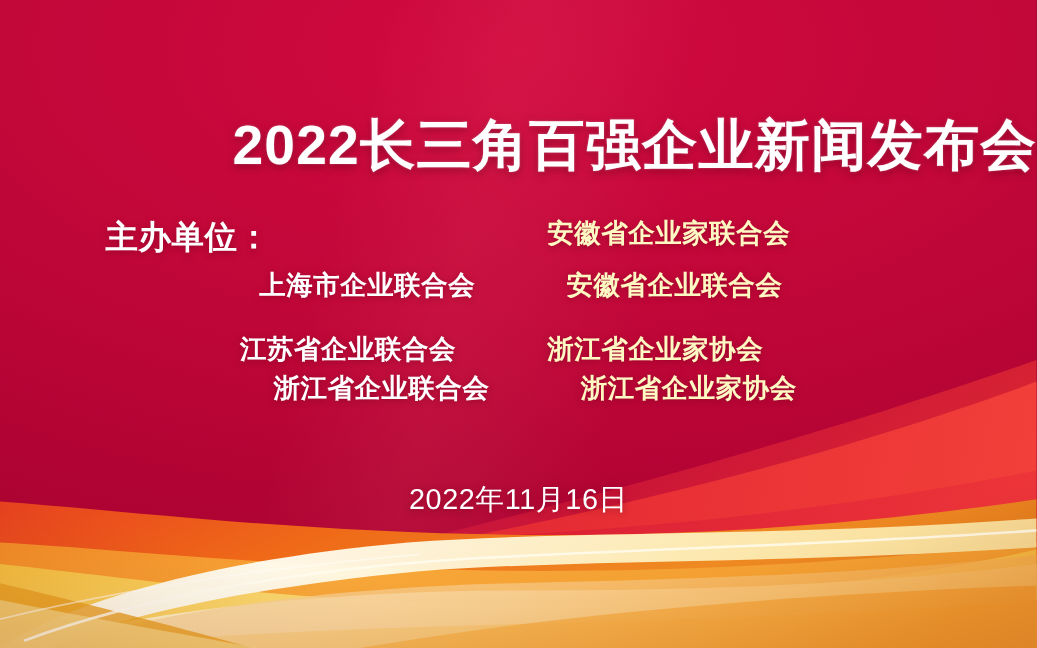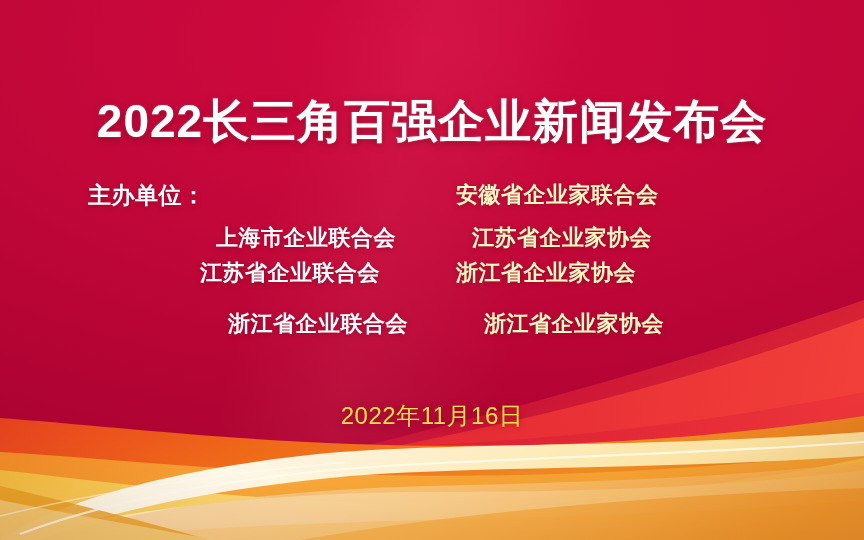--- a/index.html
+++ b/index.html
@@ -53,21 +53,21 @@
   .content {
     position: absolute;
     inset: 0;
     z-index: 5;
   }
   .title {
     position: absolute;
     top: 96px;
     left: 0;
     width: 864px;
-    text-align: center;
+    text-align: right;
     color: #ffffff;
     font-size: 46px;
     font-weight: bold;
     letter-spacing: 1px;
     line-height: 1.1;
     text-shadow: 0 2px 7px rgba(105,0,25,0.55), 0 0 2px rgba(255,255,255,0.35);
     white-space: nowrap;
   }
   .org-block {
     position: absolute;
@@ -77,21 +77,21 @@
   }
   .org-row {
     display: flex;
     align-items: baseline;
     height: 43px;
   }
   .org-label {
     position: absolute;
     left: 88px;
     color: #ffffff;
-    font-size: 23px;
+    font-size: 27px;
     font-weight: bold;
     letter-spacing: 0.5px;
     text-shadow: 0 1px 5px rgba(105,0,25,0.5);
     white-space: nowrap;
   }
   .org-col-left {
     position: absolute;
     left: 200px;
     width: 210px;
     text-align: left;
@@ -113,21 +113,21 @@
     letter-spacing: 0.5px;
     text-shadow: 0 1px 5px rgba(105,0,25,0.5);
     white-space: nowrap;
   }
   .date {
     position: absolute;
     top: 400px;
     left: 0;
     width: 864px;
     text-align: center;
-    color: #fde047;
+    color: #ffffff;
     font-size: 24px;
     font-weight: normal;
     letter-spacing: 0.5px;
     text-shadow: 0 1px 6px rgba(105,0,25,0.55);
     white-space: nowrap;
   }
 </style>
 </head>
 <body>
 
@@ -233,24 +233,24 @@
 
     <div class="org-block">
 
       <div class="org-row" style="position: absolute; top: 0px; left: 0px; width: 864px;">
         <span class="org-label">主办单位：</span>
         <span class="org-col-right">安徽省企业家联合会</span>
       </div>
 
       <div class="org-row" style="position: absolute; top: 43px; left: 16px; width: 864px;">
         <span class="org-col-left">上海市企业联合会</span>
-        <span class="org-col-right">江苏省企业家协会</span>
-      </div>
-
-      <div class="org-row" style="position: absolute; top: 78px; left: 0px; width: 864px;">
+        <span class="org-col-right">安徽省企业联合会</span>
+      </div>
+
+      <div class="org-row" style="position: absolute; top: 96px; left: 0px; width: 864px;">
         <span class="org-col-left">江苏省企业联合会</span>
         <span class="org-col-right">浙江省企业家协会</span>
       </div>
 
       <div class="org-row" style="position: absolute; top: 129px; left: 0px; width: 864px; margin-left: 28px;">
         <span class="org-col-left">浙江省企业联合会</span>
         <span class="org-col-right">浙江省企业家协会</span>
       </div>
 
     </div>

